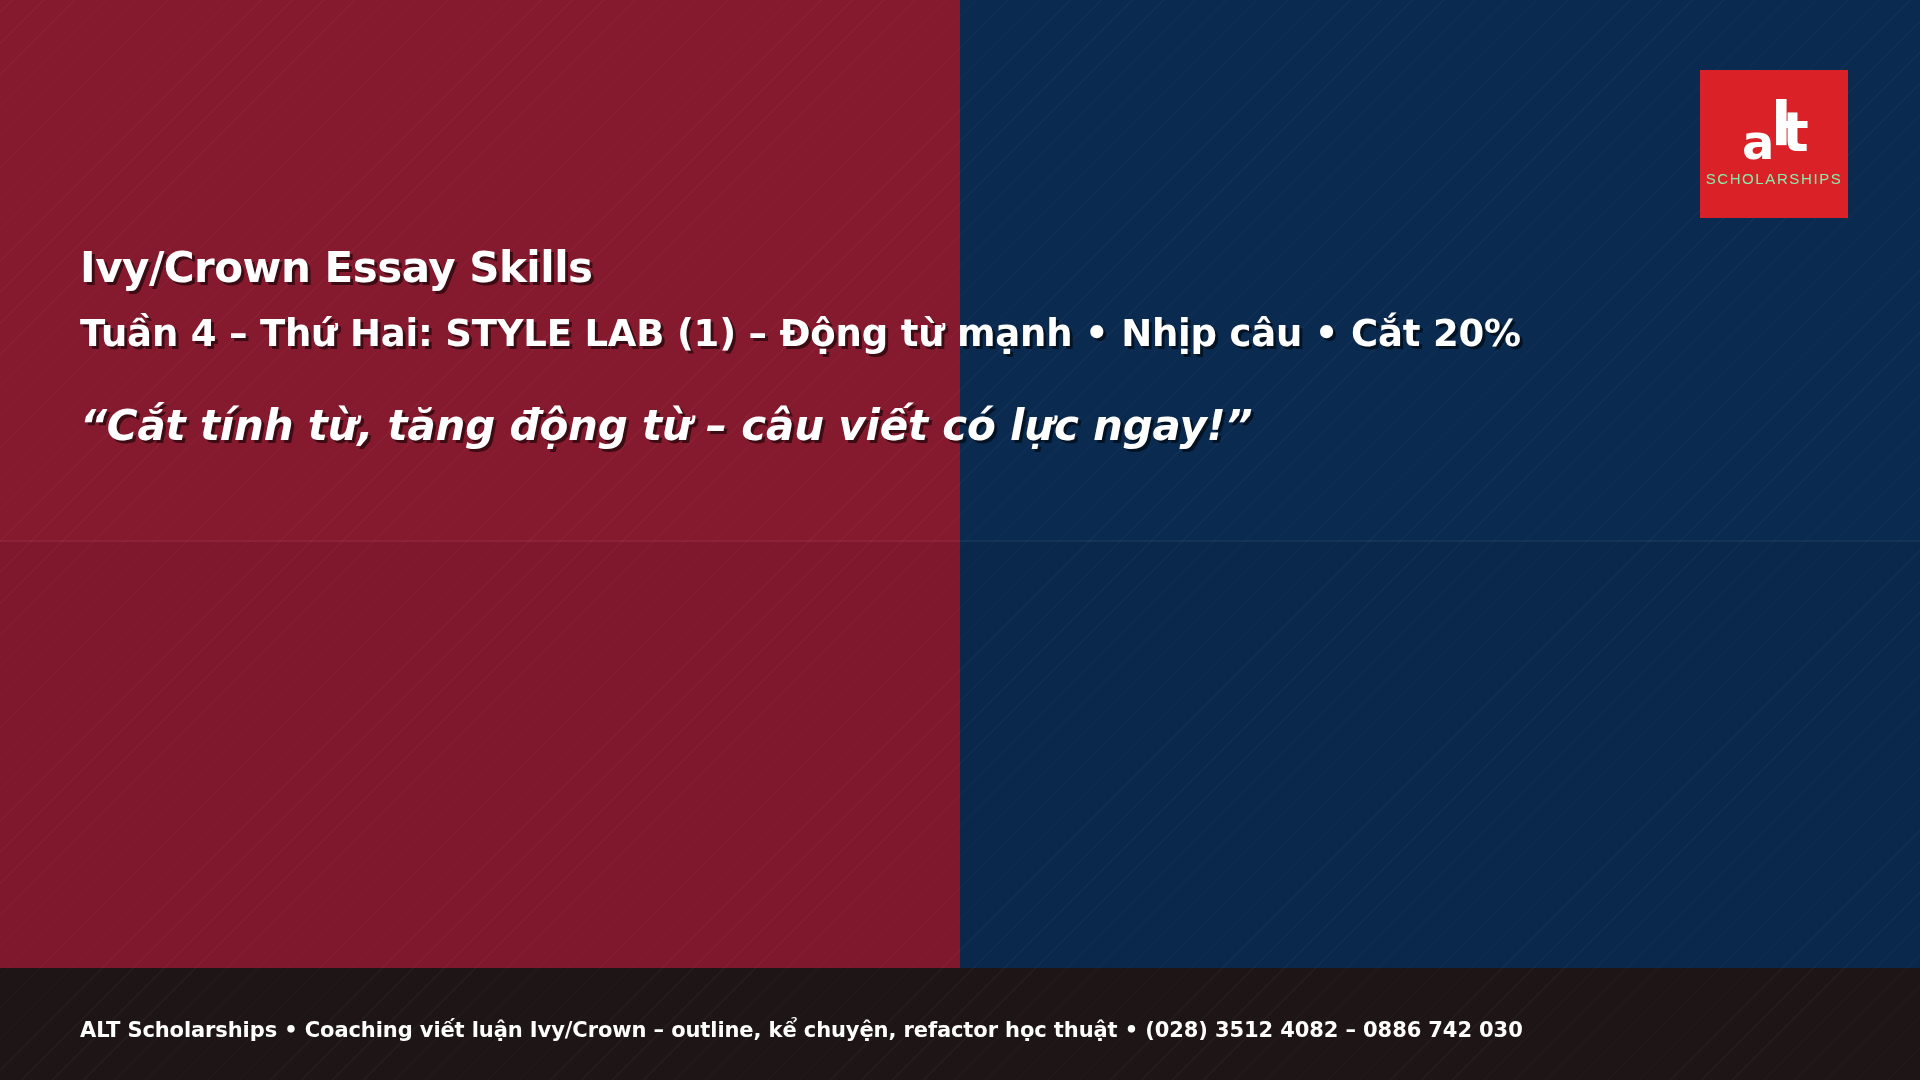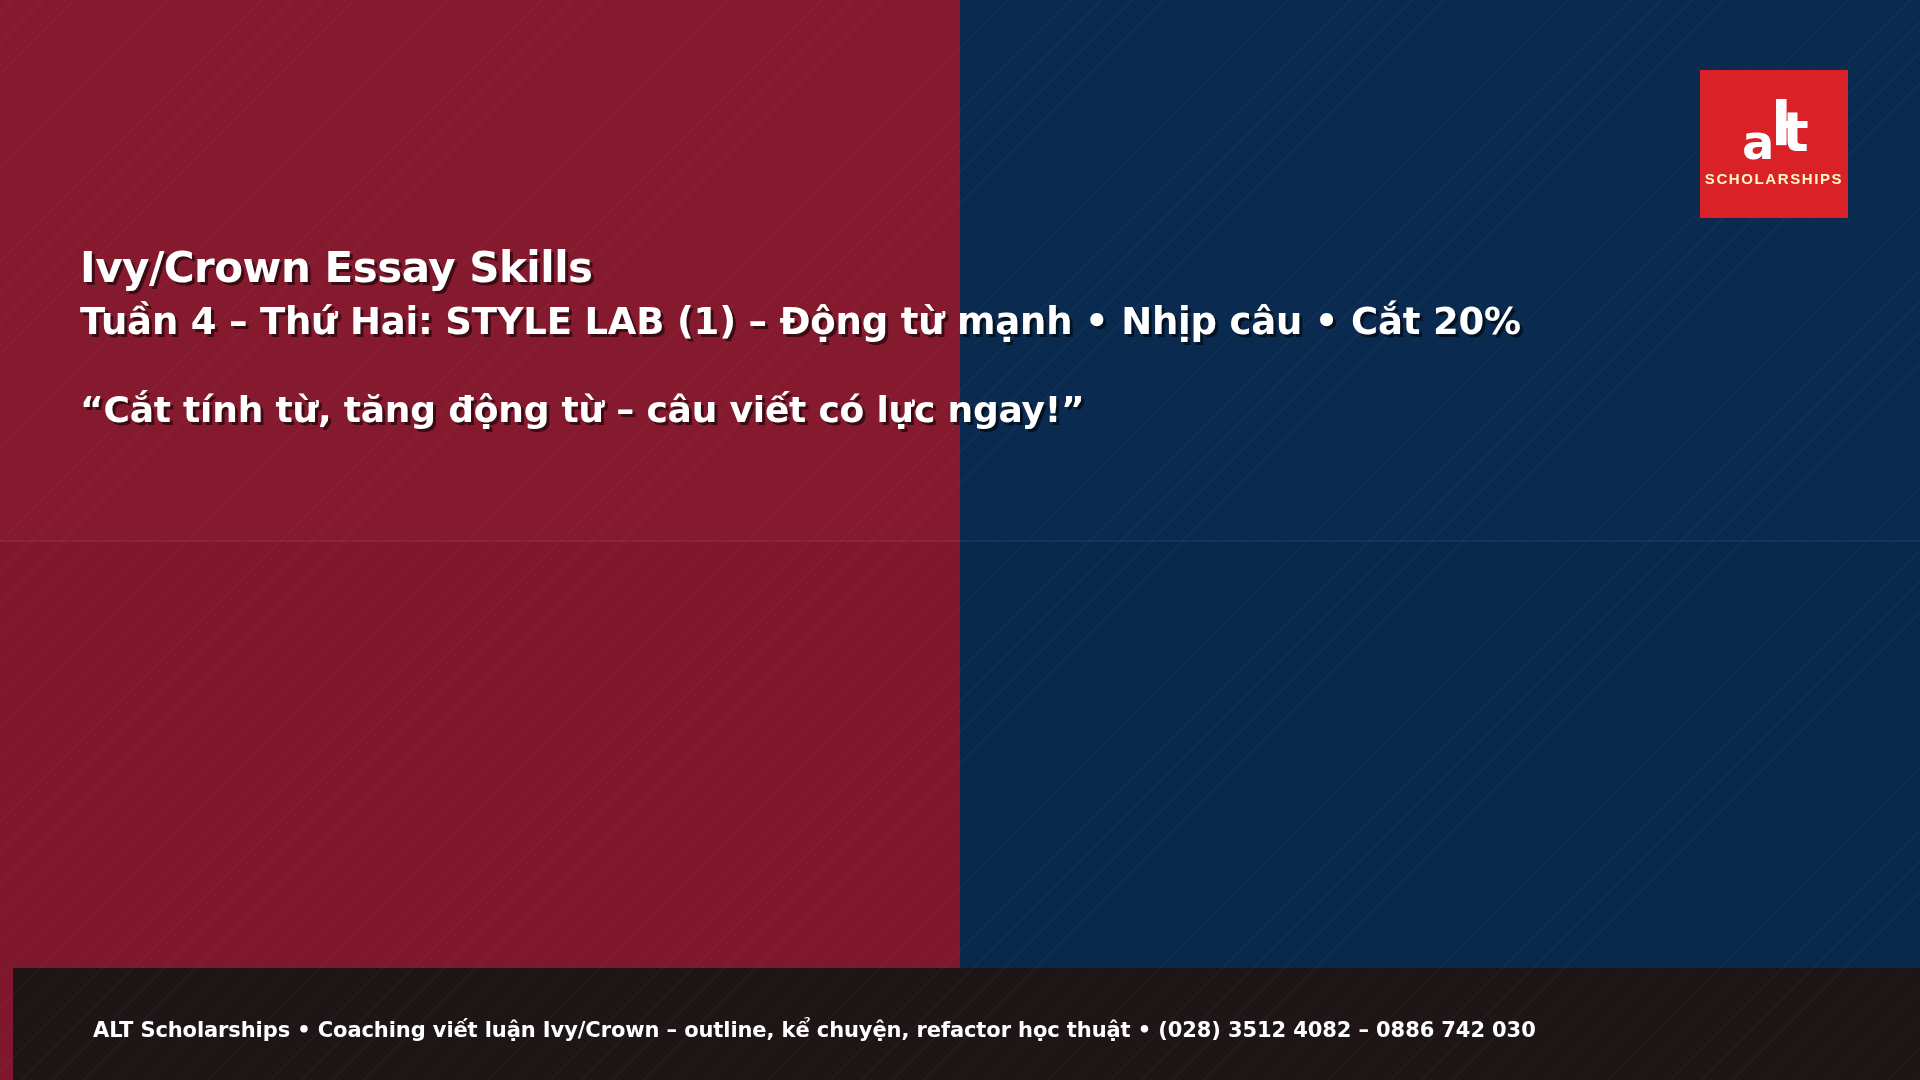--- a/index.html
+++ b/index.html
@@ -107,24 +107,24 @@
     top: 2px;
     font-size: 60px;
   }
   .logo-mark .g-t {
     left: 56px;
     top: 12px;
     font-size: 56px;
   }
   .logo-word {
     margin-top: 6px;
-    color: #fef9c3;
+    color: #86efac;
     font-size: 15px;
     letter-spacing: 1.6px;
-    font-weight: bold;
+    font-weight: normal;
     font-family: "Liberation Sans", sans-serif;
   }
 
   
   .content {
     position: absolute;
     left: 80px;
     top: 246px;
     right: 80px;
   }
@@ -140,39 +140,40 @@
     white-space: nowrap;
   }
   .subtitle {
     color: #ffffff;
     font-family: "DejaVu Sans", sans-serif;
     font-weight: bold;
     font-size: 37px;
     line-height: 1.12;
     letter-spacing: -0.2px;
     text-shadow: 3px 3px 0 rgba(0,0,0,0.55);
-    margin: 10px 0 0 0;
+    margin: 22px 0 0 0;
     white-space: nowrap;
   }
   .quote {
     color: #ffffff;
     font-family: "DejaVu Sans", sans-serif;
     font-weight: bold;
-    font-size: 36px;
+    font-size: 42px;
     line-height: 1.12;
     letter-spacing: -0.2px;
     text-shadow: 3px 3px 0 rgba(0,0,0,0.55);
     margin: 48px 0 0 0;
     white-space: nowrap;
+    font-style: italic;
   }
 
   
   .footer {
     position: absolute;
-    left: 13px;
+    left: 0;
     right: 0;
     top: 968px;
     height: 112px;
     background: #1E1616;
     overflow: hidden;
   }
   .footer-text {
     position: absolute;
     left: 80px;
     top: 50px;

